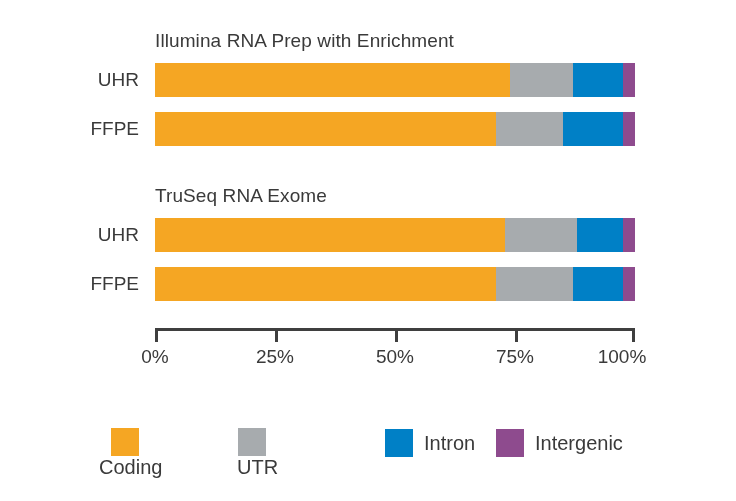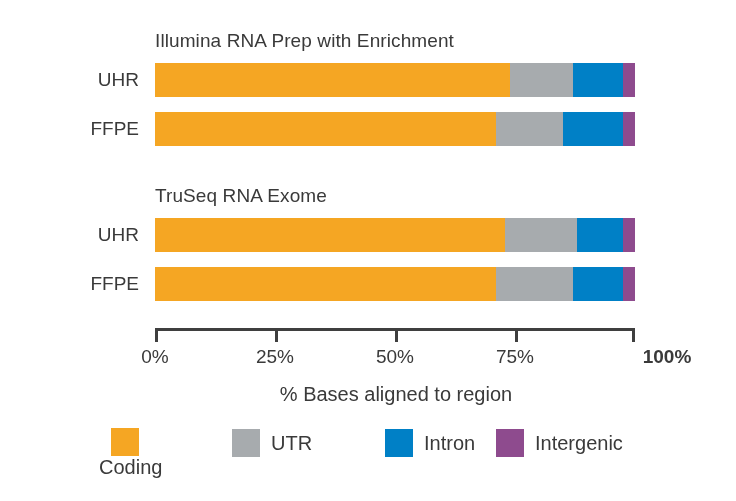--- a/index.html
+++ b/index.html
@@ -214,34 +214,31 @@
     <div id="axis-ticks">
         <div class="tick" style="left: 155px;"></div>
         <div class="tick-label" style="left: 155px;">0%</div>
         <div class="tick" style="left: 275px;"></div>
         <div class="tick-label" style="left: 275px;">25%</div>
         <div class="tick" style="left: 395px;"></div>
         <div class="tick-label" style="left: 395px;">50%</div>
         <div class="tick" style="left: 515px;"></div>
         <div class="tick-label" style="left: 515px;">75%</div>
         <div class="tick" style="left: 632px;"></div>
-        <div class="tick-label" style="left: 667px; font-weight: bold;">100%</div>
+        <div class="tick-label" style="left: 622px;">100%</div>
       </div>
   </div>
 
-  <div id="axis-title">
-    <span>% Bases aligned to region</span>
-  </div>
 
   <div id="legend">
       <div class="legend-item" style="left: 88px; flex-direction: column;">
         <span class="legend-swatch" style="background: rgb(245, 166, 35);"></span>
         <span class="legend-text">Coding</span>
       </div>
-      <div class="legend-item" style="left: 232px;">
+      <div class="legend-item" style="left: 226px; flex-direction: column;">
         <span class="legend-swatch" style="background: rgb(167, 171, 174);"></span>
         <span class="legend-text">UTR</span>
       </div>
       <div class="legend-item" style="left: 385px;">
         <span class="legend-swatch" style="background: rgb(0, 128, 198);"></span>
         <span class="legend-text">Intron</span>
       </div>
       <div class="legend-item" style="left: 496px; justify-content: center;">
         <span class="legend-swatch" style="background: rgb(142, 75, 142);"></span>
         <span class="legend-text">Intergenic</span>

